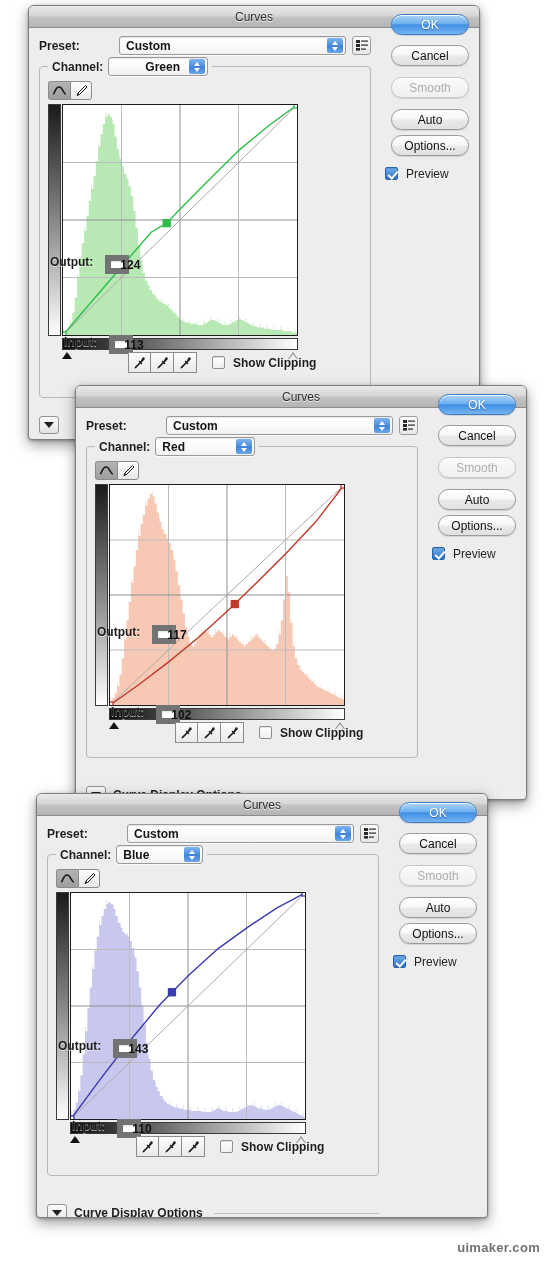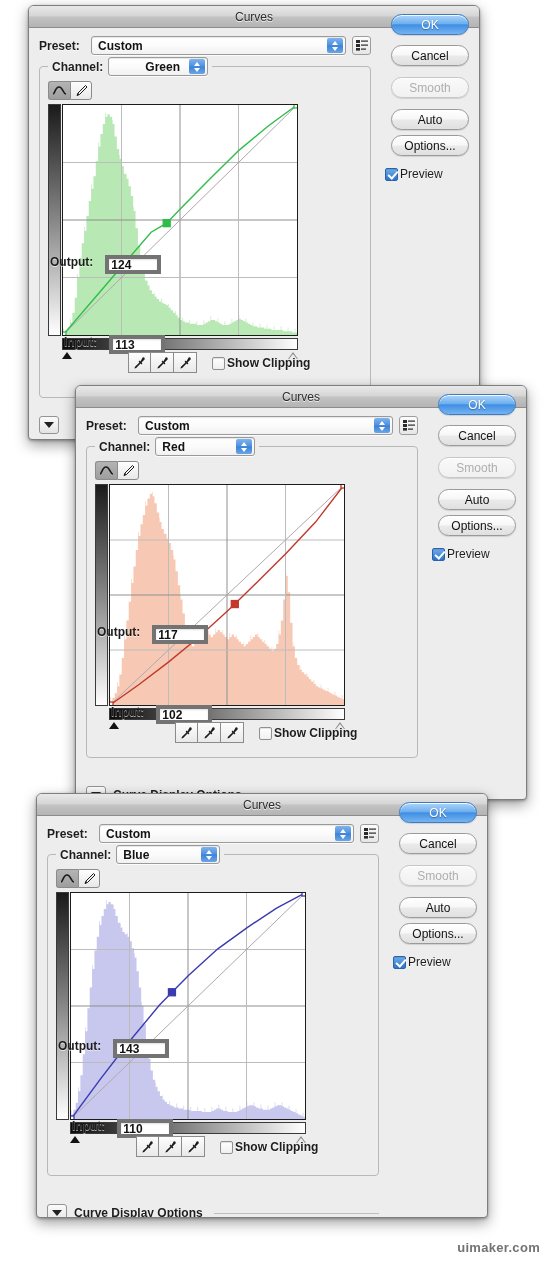--- a/index.html
+++ b/index.html
@@ -65,21 +65,21 @@
     position: relative;
     height: 19px;
     background: linear-gradient(to bottom, #ffffff 0%, #fbfbfb 50%, #f1f1f1 100%);
     border: 1px solid #9a9a9a;
     border-radius: 3px;
     display: flex; align-items: center;
     padding: 0 22px 0 6px;
     font-size: 12px; color: #131313;
     box-shadow: 0 1px 1px rgba(0,0,0,.10) inset, 0 1px 0 rgba(255,255,255,.8);
   }
-  .popup.wide { flex: 1; }
+  .popup.wide { flex: 1; margin-left: 28px; }
   .popup .arrows {
     position: absolute; right: 2px; top: 1px; bottom: 1px; width: 16px;
     background: linear-gradient(to bottom, #7fb4ec 0%, #4e90e0 48%, #3d82d8 52%, #6aa6e8 100%);
     border-radius: 2px;
     display: flex; flex-direction: column; align-items: center; justify-content: center;
     gap: 2px;
   }
   .popup .arrows i {
     display: block; width: 0; height: 0;
     border-left: 3.5px solid transparent;
@@ -148,43 +148,43 @@
     border-bottom: 7px solid #8d8d8d;
   }
   .tri-outline::after {
     content:''; position:absolute; left:-4px; top:1.5px; width:0; height:0;
     border-left: 4px solid transparent; border-right: 4px solid transparent;
     border-bottom: 5px solid #ededed;
   }
 
   
   .numfield {
-    width: 56px; height: 19px;
+    width: 24px; height: 19px;
     background: #ffffff;
-    border: 4px solid #737373;
+    border: 6px solid #737373;
     font-size: 12px; color: #111;
     display: flex; align-items: center;
-    padding-left: 2px;
+    padding-left: 9px;
     box-shadow: 0 1px 2px rgba(0,0,0,.13) inset;
   }
   .fieldgroup { display: flex; gap: 12px; }
   .fieldgroup .lbl { margin-bottom: 1px; }
 
   
   .droppers { display: flex; }
   .dropbtn {
     width: 23px; height: 21px;
     border: 1px solid #8b8b8b;
     background: linear-gradient(to bottom, #fdfdfd, #e9e9e9);
     display: flex; align-items: center; justify-content: center;
   }
   .dropbtn + .dropbtn { border-left: none; }
 
   
-  .cb { display: flex; align-items: center; gap: 2px; }
+  .cb { display: flex; gap: 8px; }
   .box {
     width: 13px; height: 13px; border-radius: 2px;
     border: 1px solid #909090;
     background: linear-gradient(to bottom, #ffffff, #f0f0f0);
     box-shadow: 0 1px 1px rgba(0,0,0,.12) inset;
     flex: none;
   }
   .box.on {
     background: linear-gradient(to bottom, #6fadea, #2d73ca);
     border-color: #2a63ad;
@@ -595,21 +595,21 @@
             <rect x="5" y="4.5" width="7" height="1.2" fill="#2a2a2a"></rect>
             <rect x="0" y="8" width="4" height="2.6" fill="#2a2a2a"></rect>
             <rect x="5" y="8.5" width="5" height="1.2" fill="#2a2a2a"></rect>
           </svg>
         </div>
       </div>
 
       <div class="groupbox" style="width:332px; height:322px;">
         <div class="group-legend">
           <span class="lbl">Channel:</span>
-          <div class="popup" style="width:104px;">
+          <div class="popup" style="width:87px;">
             <span>Blue</span>
             <span class="arrows">
                 <i class="up"></i>
                 <i class="dn"></i>
               </span>
           </div>
         </div>
         <div class="group-inner" style="padding:14px 8px 8px 8px;">
           <div class="tools">
             <div class="toolbtn">

